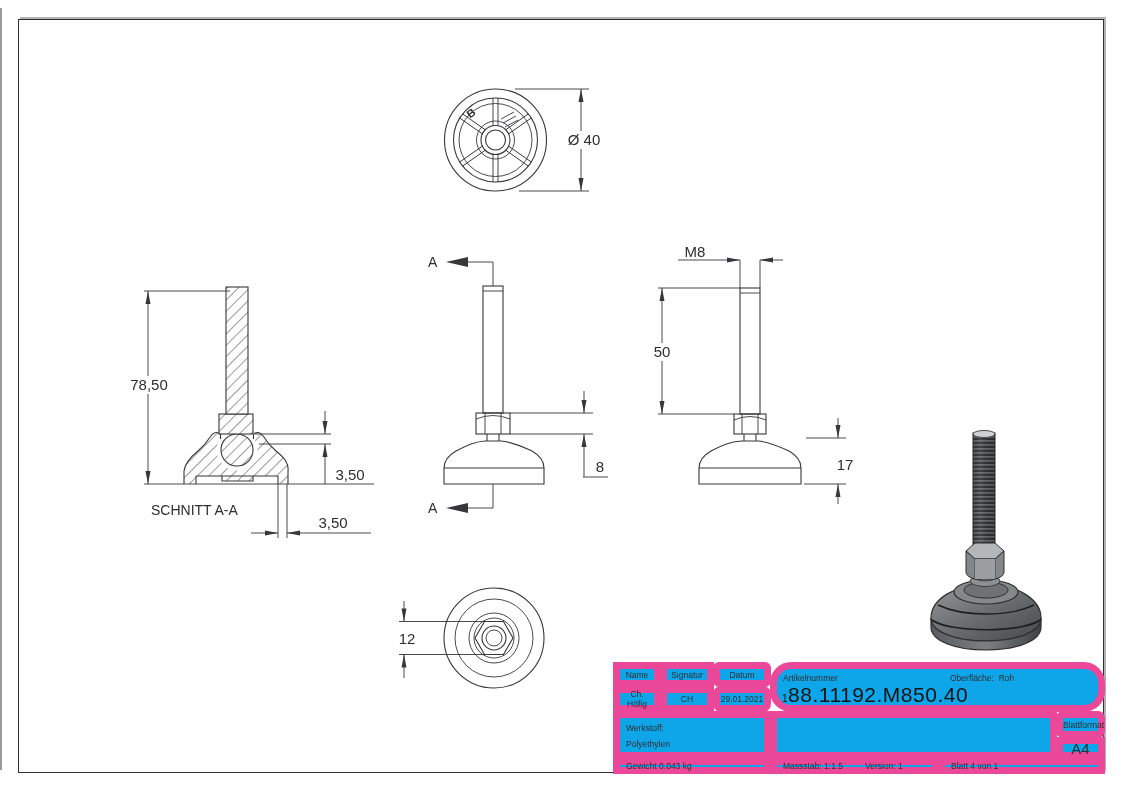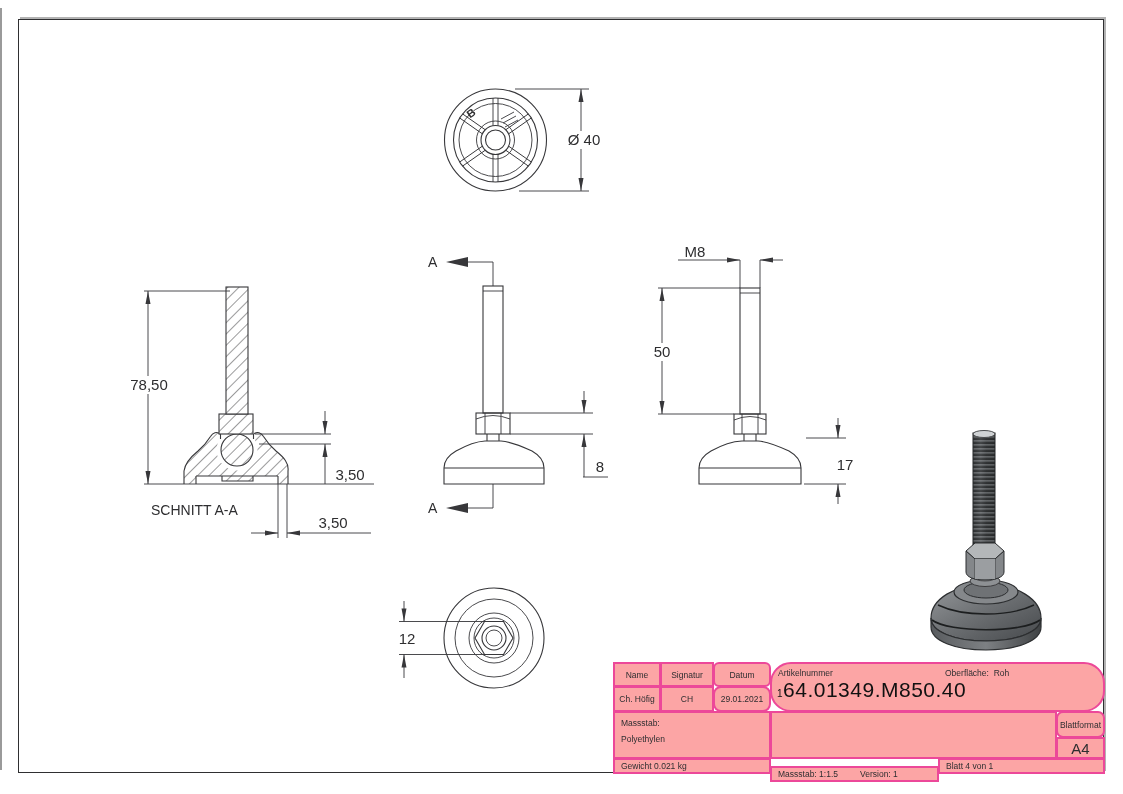--- a/index.html
+++ b/index.html
@@ -8,21 +8,21 @@
   .left-edge{position:absolute;left:0;top:8px;width:2px;height:762px;background:#9a9a9a;}
   .frame{position:absolute;left:18px;top:19px;width:1086px;height:754px;
          border:1.5px solid #2f2f31;box-shadow:2px -2px 0 0 #b3b3b3;background:#fff;box-sizing:border-box;}
   svg.drawing{position:absolute;left:0;top:0;width:1086px;height:754px;}
   svg .ln{stroke:#37373a;stroke-width:1.1;fill:none;}
   svg .thin{stroke:#37373a;stroke-width:0.9;fill:none;}
   svg .dimtxt{font-family:"Liberation Sans",sans-serif;font-size:15px;fill:#2e2e30;}
   svg .biglbl{font-family:"Liberation Sans",sans-serif;font-size:14px;fill:#2e2e30;}
   
   .tb{position:absolute;left:594px;top:642px;width:492px;height:112px;font-size:8.5px;}
-  .cell{position:absolute;border:2px solid #ec4899;box-sizing:border-box;background:#fca5a5;text-decoration:underline;}
+  .cell{position:absolute;border:7px solid #ec4899;box-sizing:border-box;background:#0ea5e9;text-decoration:underline;}
   .cell .lab{position:absolute;left:0;right:0;top:50%;transform:translateY(-50%);text-align:center;}
   .lab-left{position:absolute;left:6px;top:4px;}
   .artnum{position:absolute;left:5px;top:14px;font-size:21px;letter-spacing:0.5px;color:#111;}
   .artnum .pre{font-size:10px;}
   .surface{position:absolute;left:173px;top:4px;}
   .fmt{position:absolute;left:0;right:0;top:50%;transform:translateY(-50%);text-align:center;font-size:15px;}
   .wk1{position:absolute;left:6px;top:5px;}
   .wk2{position:absolute;left:6px;top:21px;}
   .brow{position:absolute;left:6px;top:50%;transform:translateY(-50%);}
   .scalecell span{margin-right:22px;}
@@ -287,40 +287,40 @@
       <div class="cell" style="left:100px;top:24px;width:58px;height:26px;border-radius:8px;">
         <div class="lab">29.01.2021</div>
         </div>
 
       <div class="cell" style="left:157px;top:0;width:335px;height:50px;border-radius:21px;">
         <span class="lab-left">Artikelnummer</span>
         <span class="surface">
           <span>Oberfläche:</span>&nbsp;&nbsp;<span>Roh</span>
         </span>
         <div class="artnum">
-          <span class="pre">1</span><span>64.01349.M850.40</span>
+          <span class="pre">1</span><span>88.11192.M850.40</span>
         </div>
       </div>
 
       <div class="cell" style="left:0;top:49px;width:158px;height:48px;">
-        <div class="wk1">Massstab:</div>
+        <div class="wk1">Werkstoff:</div>
         <div class="wk2">Polyethylen</div>
       </div>
       <div class="cell" style="left:157px;top:49px;width:287px;height:48px;"></div>
       <div class="cell" style="left:443px;top:49px;width:49px;height:27px;border-radius:7px;">
         <div class="lab">Blattformat</div>
         </div>
       <div class="cell" style="left:443px;top:75px;width:49px;height:22px;padding-left:8px;">
         <div class="fmt">A4</div>
         </div>
 
       <div class="cell" style="left:0;top:96px;width:158px;height:16px;">
-        <div class="brow">Gewicht 0.021 kg</div>
-        </div>
-      <div class="cell scalecell" style="left:157px;top:96px;width:169px;height:16px;margin-top:8px;">
+        <div class="brow">Gewicht 0.043 kg</div>
+        </div>
+      <div class="cell scalecell" style="left:157px;top:96px;width:169px;height:16px;">
         <div class="brow"><span>Massstab: 1:1.5</span><span>Version: 1</span></div>
         </div>
       <div class="cell" style="left:325px;top:96px;width:167px;height:16px;">
         <div class="brow">Blatt 4 von 1</div>
         </div>
     </div>
 
   </div>
 </div>
 

